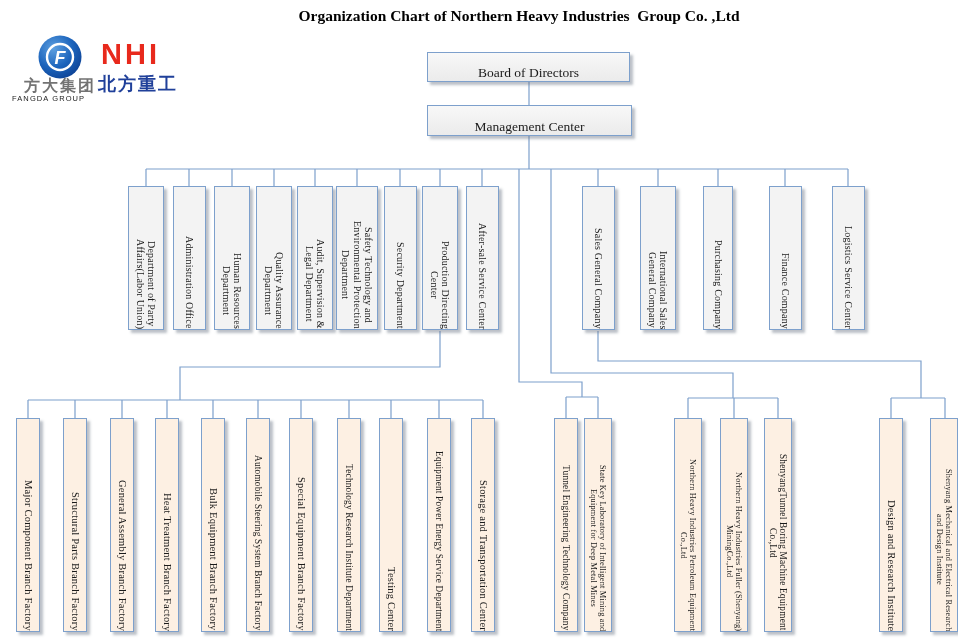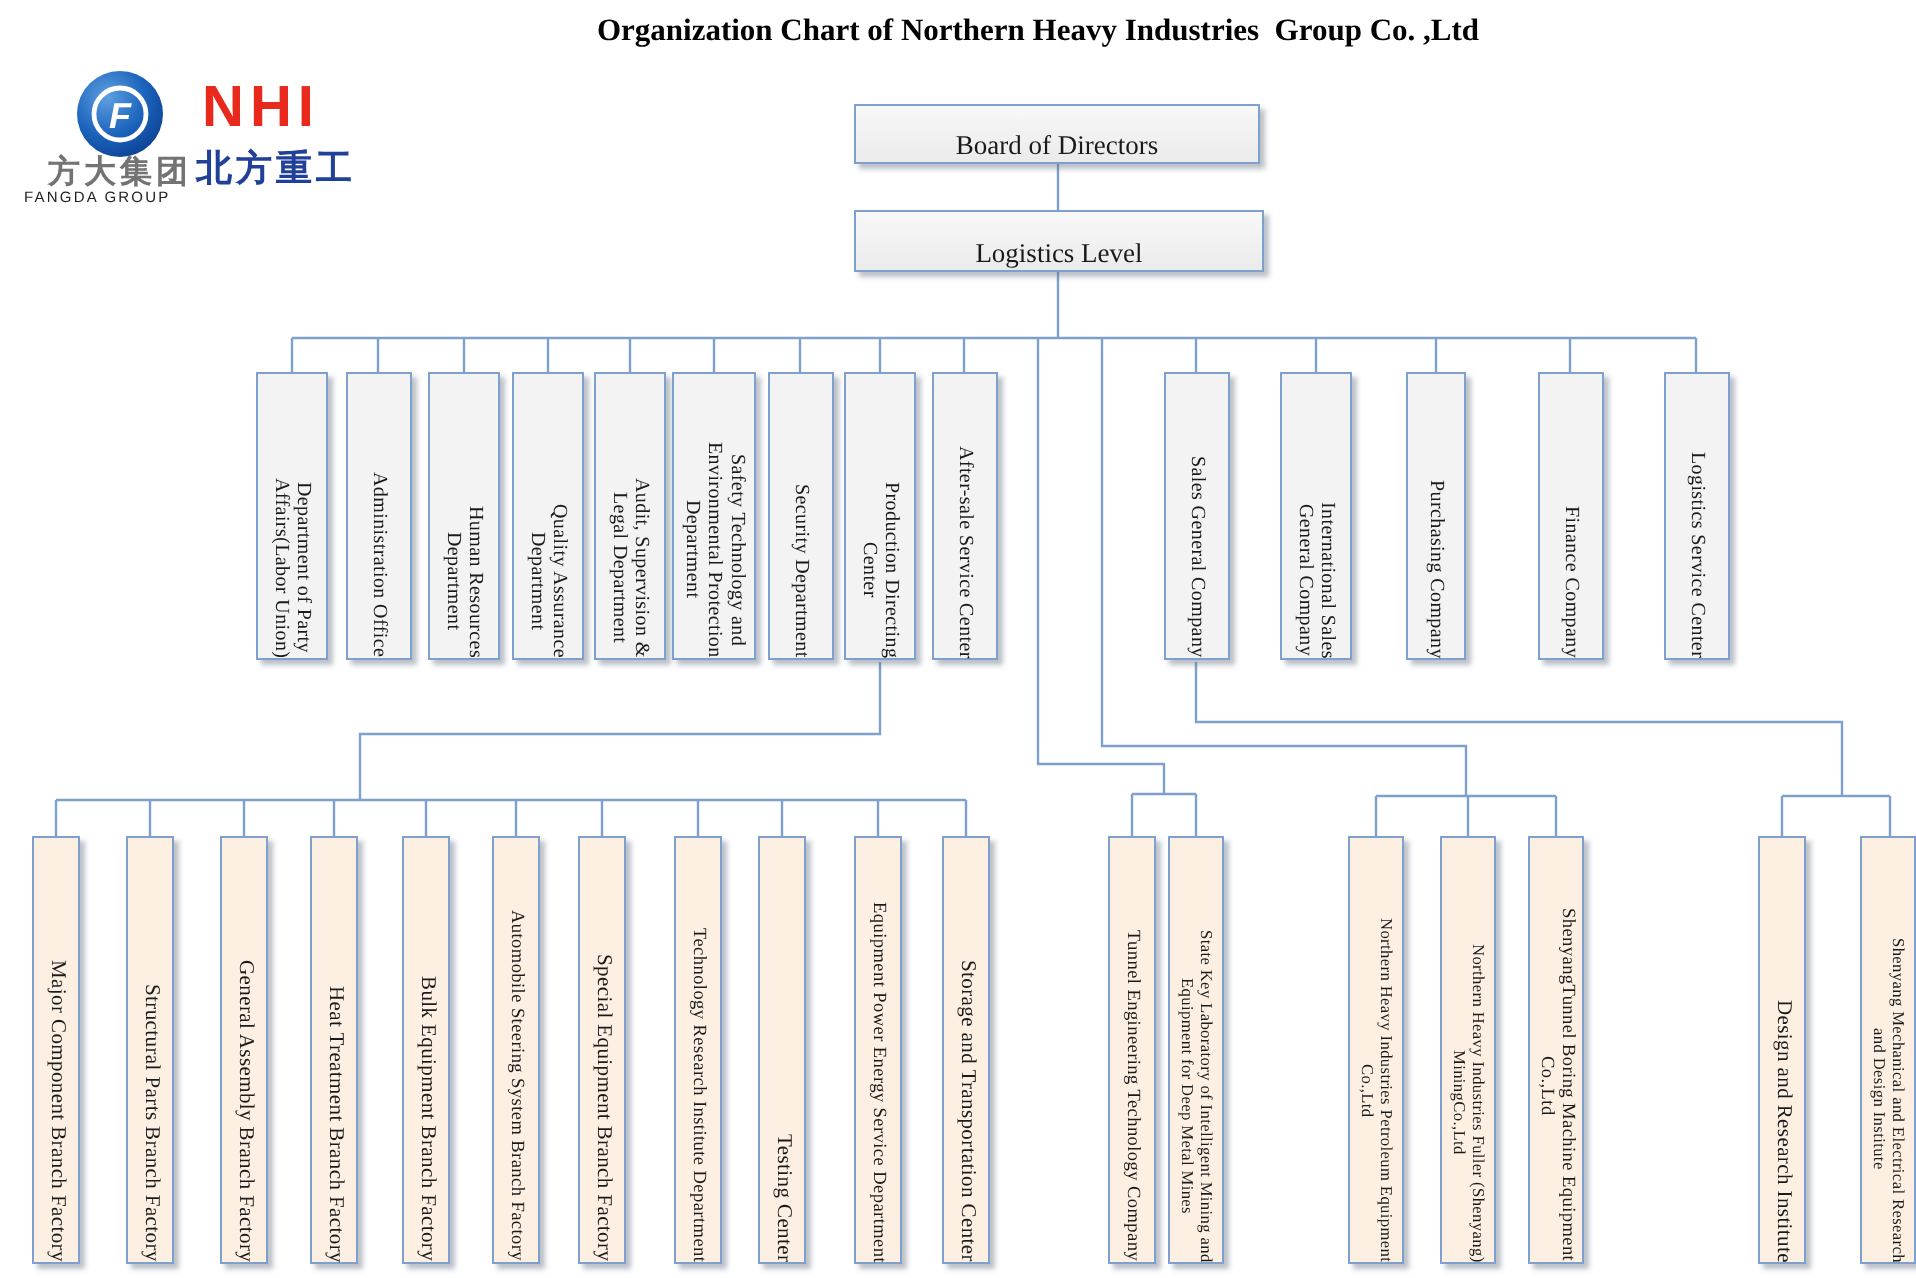--- a/index.html
+++ b/index.html
@@ -64,21 +64,21 @@
   </svg>
   <div class="logo-text fangda-cn">方大集团</div>
   <div class="logo-text fangda-en">FANGDA GROUP</div>
   <div class="logo-text nhi-abbr">NHI</div>
   <div class="logo-text nhi-cn">北方重工</div>
 
   <div class="node hnode" style="left:427px;top:52px;width:203px;height:30px;">
     <span>Board of Directors</span>
   </div>
   <div class="node hnode" style="left:427px;top:105px;width:205px;height:31px;">
-    <span>Logistics Level</span>
+    <span>Management Center</span>
   </div>
 
   <div class="node dept" style="left:128px;width:36px">
       <span class="vlabel">Department of Party
 Affairs(Labor Union)</span>
     </div>
   <div class="node dept" style="left:173px;width:33px">
       <span class="vlabel">Administration Office</span>
     </div>
   <div class="node dept" style="left:214px;width:36px">

